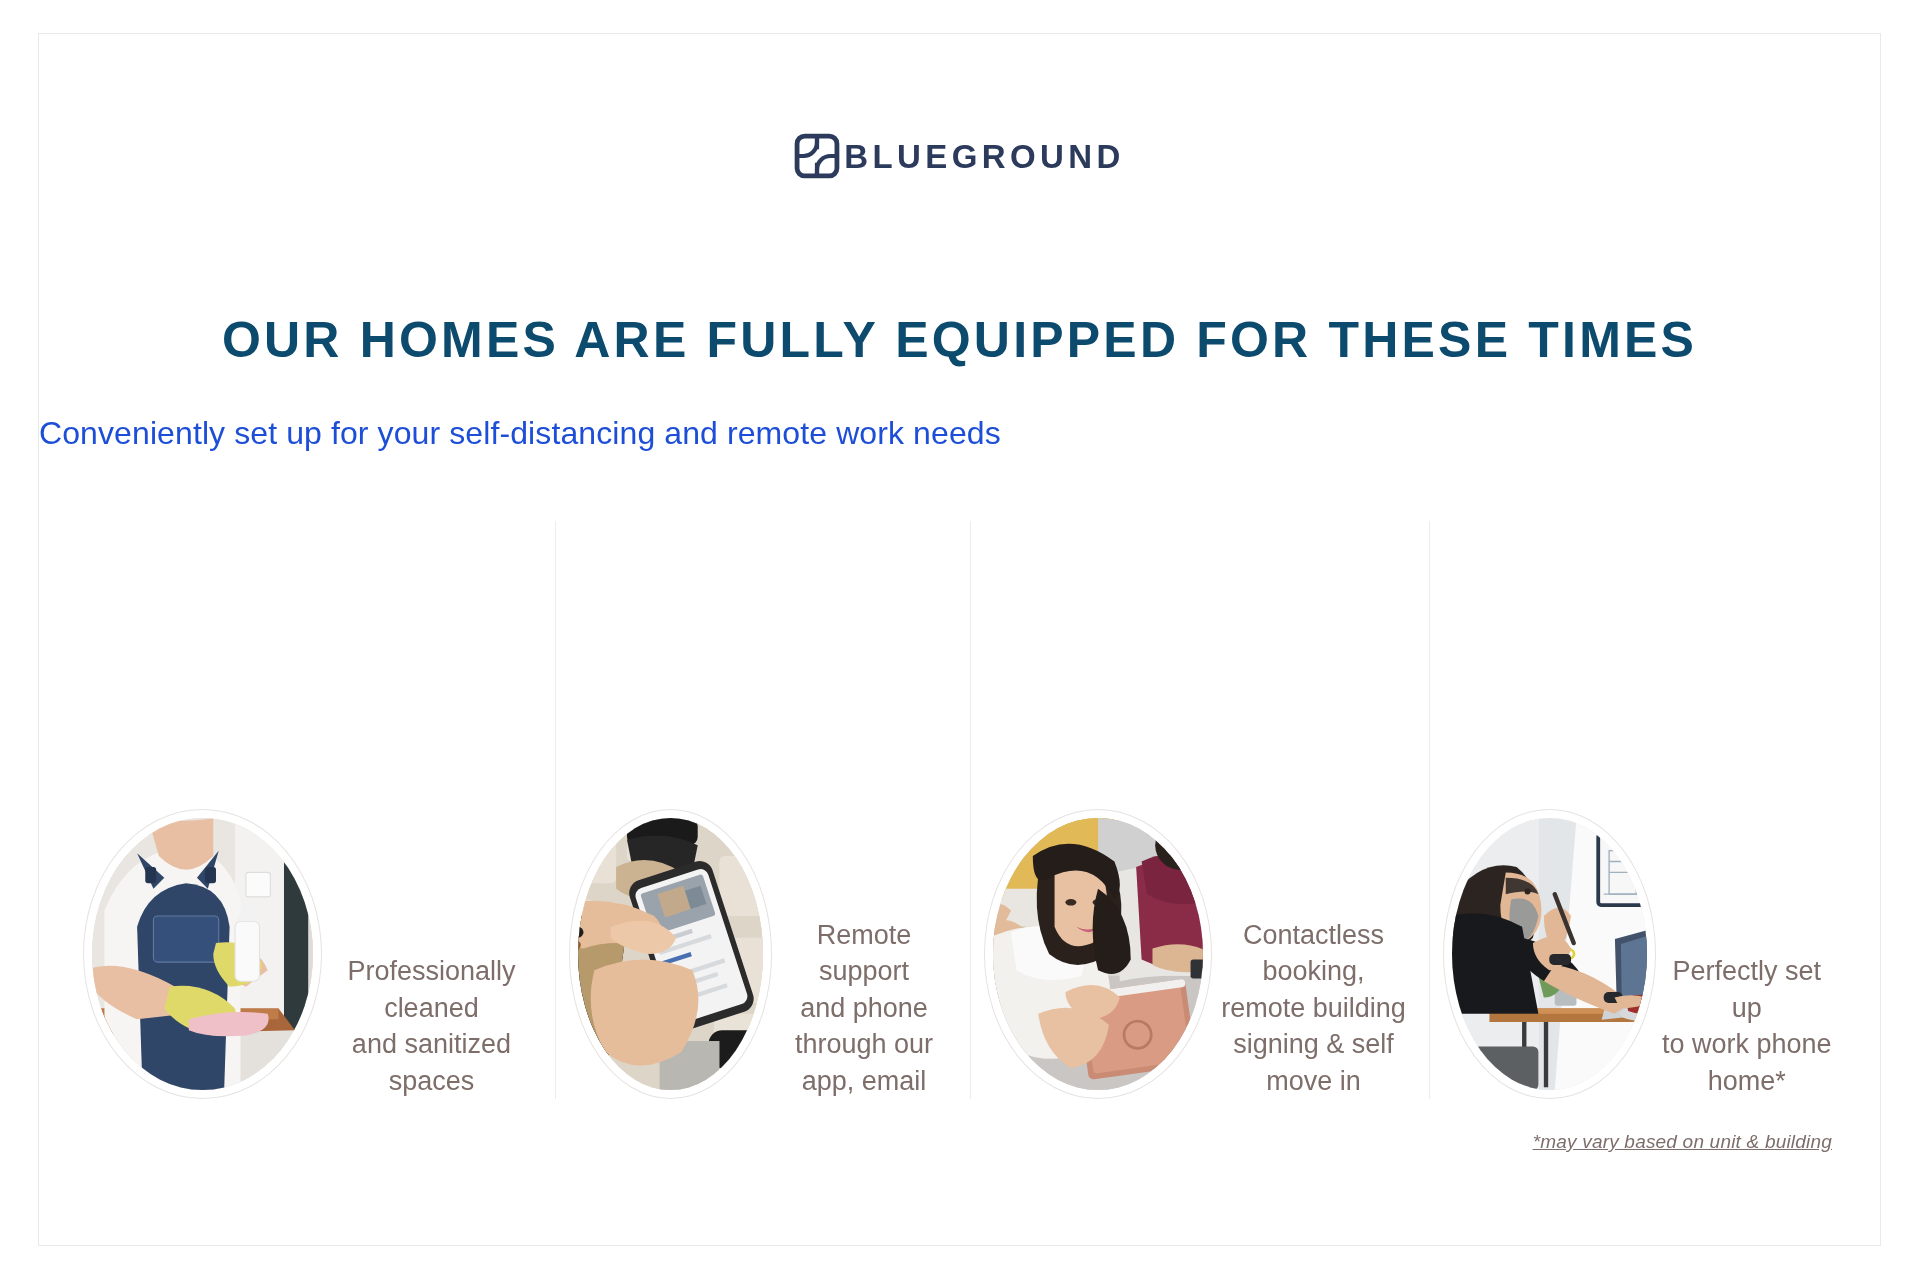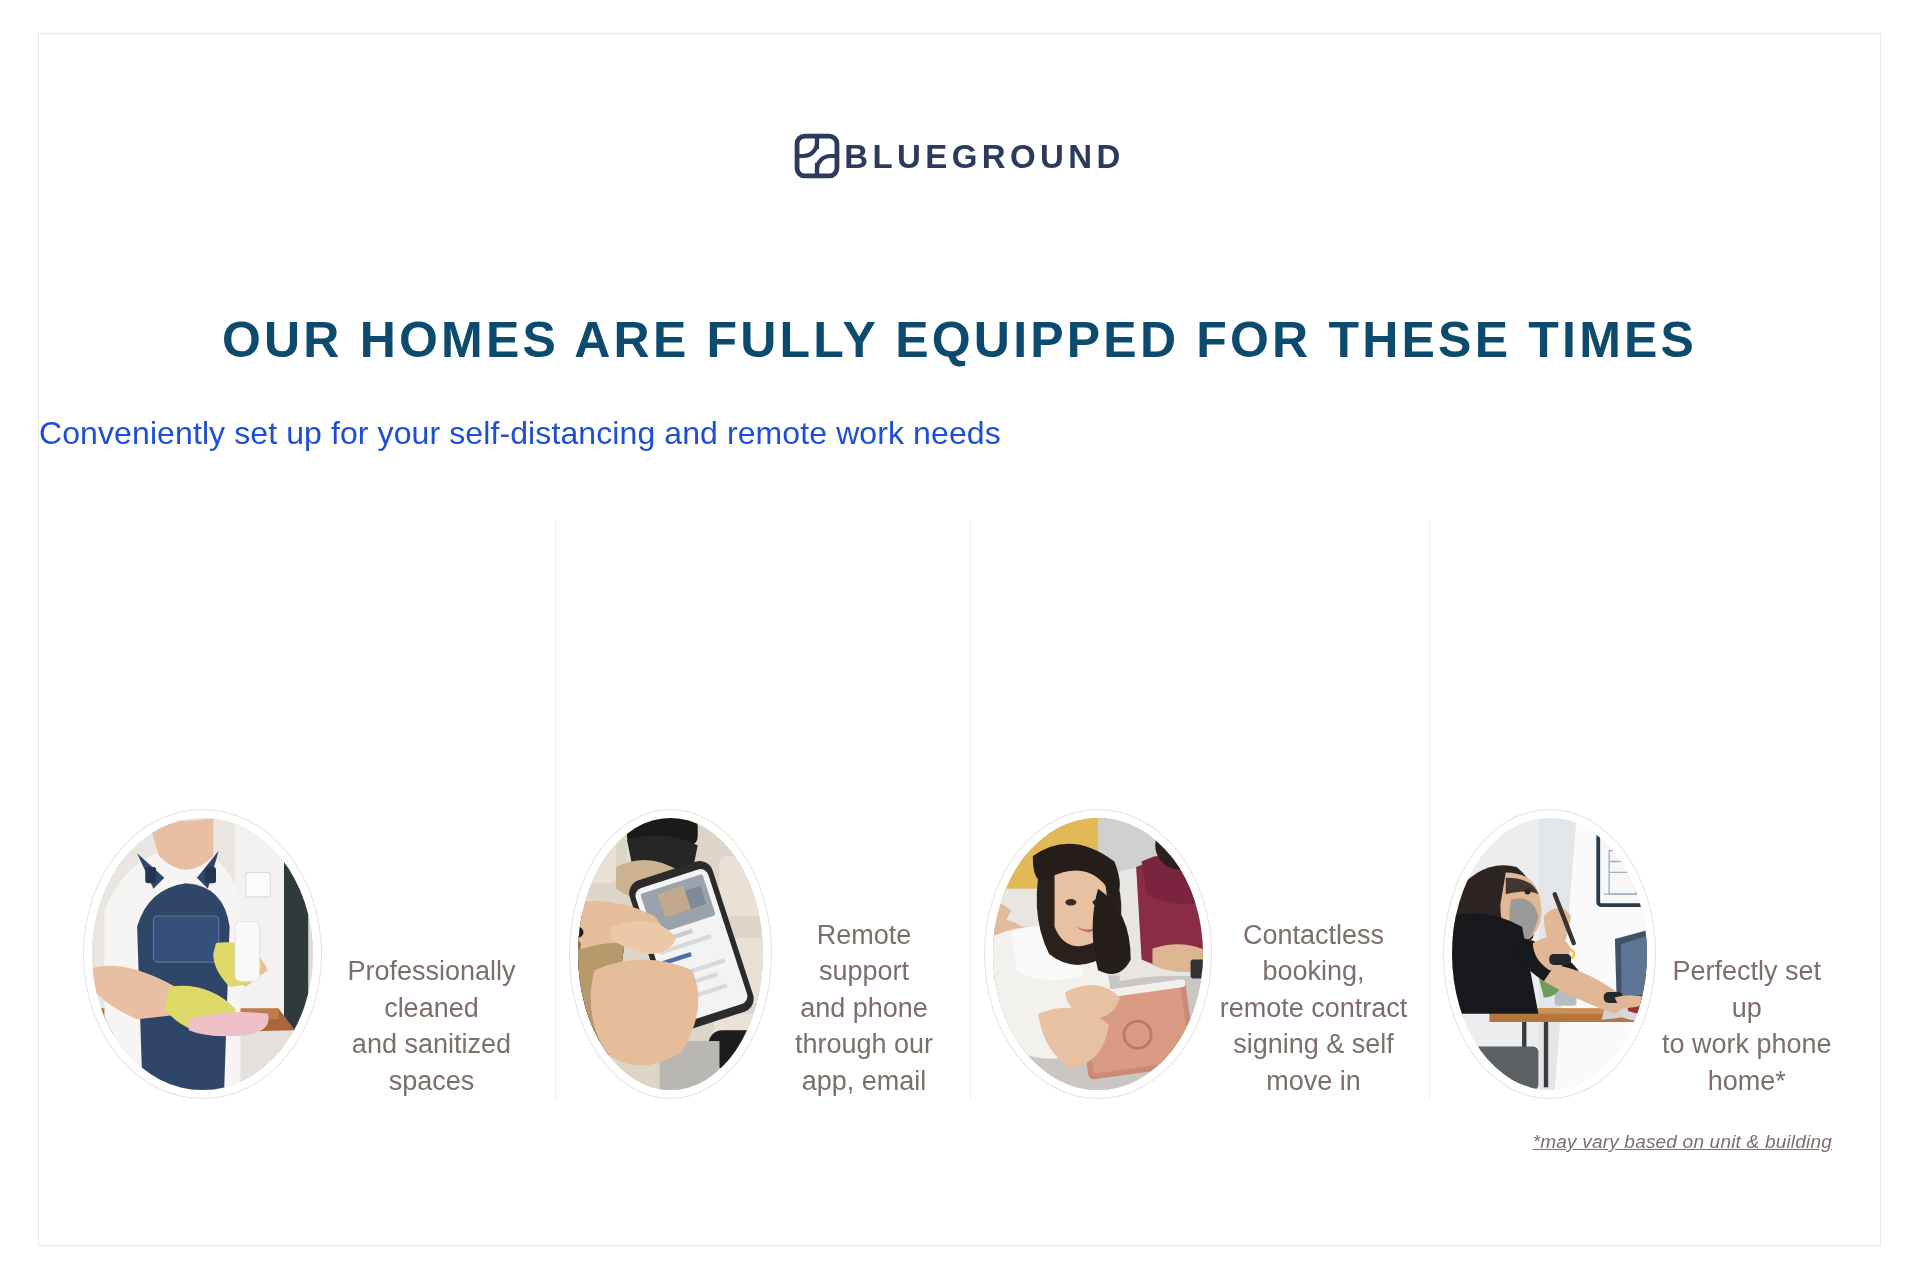--- a/index.html
+++ b/index.html
@@ -263,21 +263,21 @@
               <rect x="44" y="62" width="40" height="3" rx="1.5" fill="#f2f0ee"></rect>
               <circle cx="64" cy="80" r="5" fill="none" stroke="#b87a62" stroke-width="1"></circle>
             </g>
             <path d="M28 72 Q42 66 54 76 Q52 90 40 92 Q30 86 28 72 Z" fill="#e8c0a2"></path>
             <path d="M38 64 Q50 58 58 66 Q56 74 46 74 Q38 70 38 64 Z" fill="#e8c0a2"></path>
           </svg>
         </div>
       </div>
       <div class="caption">
         <div>Contactless booking,</div>
-        <div>remote contract</div>
+        <div>remote building</div>
         <div>signing &amp; self move in</div>
       </div>
     </div>
 
     <div class="col">
       <div class="thumb-wrap">
         <div class="thumb">
           <svg viewBox="0 0 100 100" preserveAspectRatio="xMidYMid slice" xmlns="http://www.w3.org/2000/svg">
             <rect width="100" height="100" fill="#f4f4f3"></rect>
             <rect x="0" y="0" width="46" height="100" fill="#ebedee"></rect>

